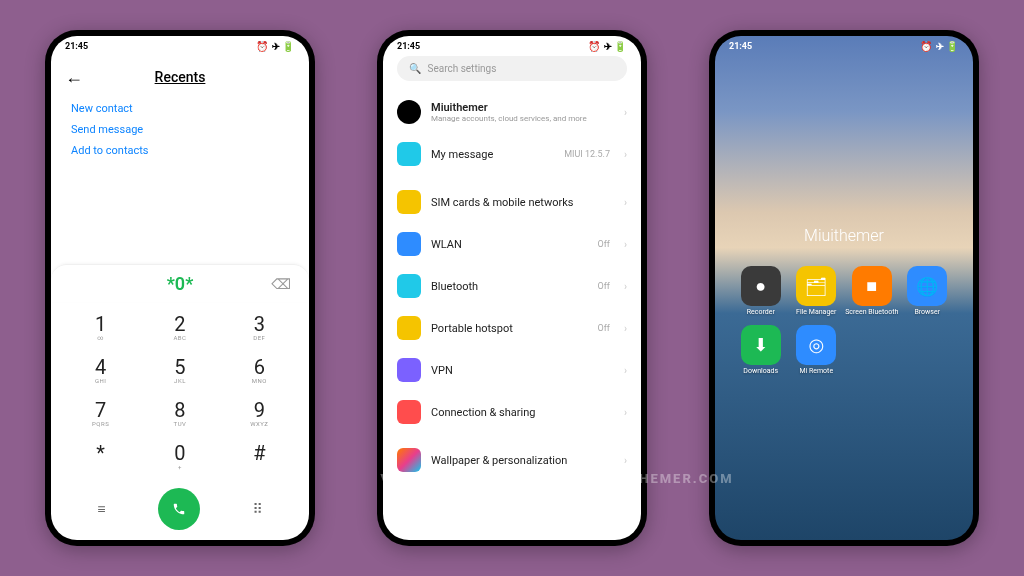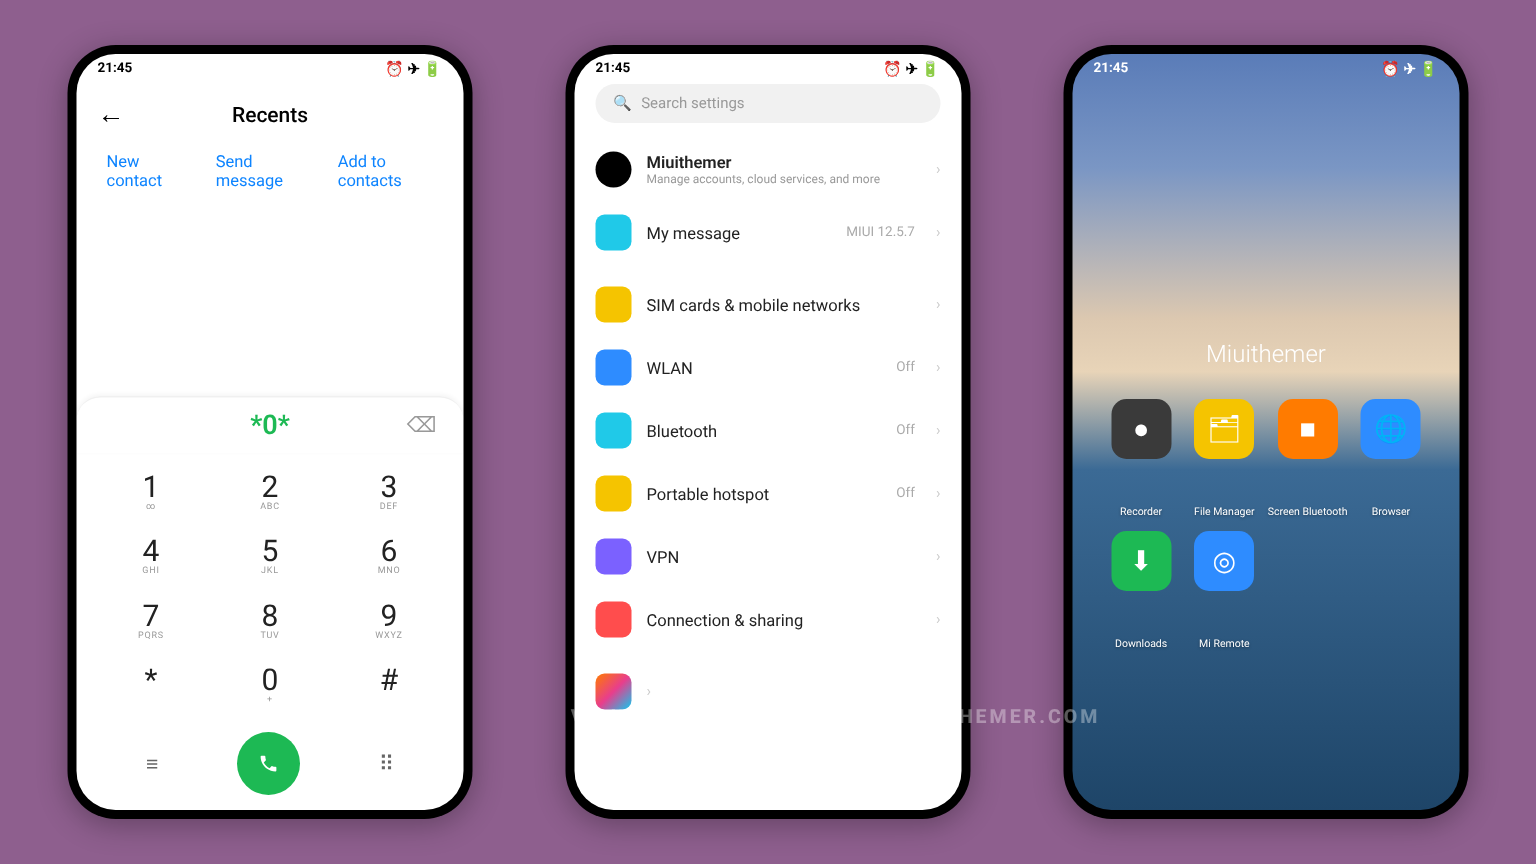--- a/index.html
+++ b/index.html
@@ -29,22 +29,22 @@
     align-items: center; padding: 0 14px; font-size: 9px;
     color: #000;
     font-weight: bold;
   }
   .statusbar.light { color: #fff; }
   .status-icons { display: flex; gap: 4px; align-items: center; font-size: 10px; }
 
   
   .dialer-header { display: flex; align-items: center; padding: 10px 14px; }
   .back-arrow { font-size: 18px; }
-  .header-title { flex: 1; text-align: center; font-size: 14px; font-weight: 500; margin-right: 18px; }
-  .link-list { padding: 4px 20px; display: flex; flex-direction: row; gap: 22px; }
+  .header-title { flex: 1; text-align: center; font-size: 14px; font-weight: 500; margin-right: 18px; text-decoration: underline; }
+  .link-list { padding: 4px 20px; display: flex; flex-direction: column; gap: 8px; }
   .link-item { color: #0d84ff; font-size: 11px; }
   .dial-area { flex: 1; display: flex; flex-direction: column; justify-content: flex-end; }
   .dial-entry { display: flex; justify-content: center; align-items: center; padding: 8px 16px; position: relative; border-top: 1px solid #f0f0f0; border-radius: 16px 16px 0 0; box-shadow: 0 -1px 3px rgba(0,0,0,.04); }
   .dial-value { color: #1db954; font-size: 18px; font-weight: 600; }
   .backspace { position: absolute; right: 18px; color: #999; font-size: 14px; }
   .keypad { display: grid; grid-template-columns: repeat(3,1fr); padding: 4px 10px 4px; }
   .key { text-align: center; padding: 8px 0; }
   .key-num { font-size: 20px; font-weight: 400; color: #222; line-height: 1; }
   .key-sub { font-size: 6px; color: #999; letter-spacing: .5px; }
   .bottom-row { display: flex; justify-content: space-around; align-items: center; padding: 6px 20px 10px; }
@@ -66,21 +66,21 @@
 
   
   .home {
     background: linear-gradient(180deg, #5a7cb8 0%, #7a96c4 15%, #dcc8b0 35%, #e8d4b8 42%, #3b6a95 55%, #1e4568 100%);
     position: relative;
   }
   .home-title { position: absolute; top: 190px; width: 100%; text-align: center; color: #fff; font-size: 16px; font-weight: 300; }
   .app-grid { position: absolute; top: 230px; width: 100%; display: grid; grid-template-columns: repeat(4,1fr); gap: 8px 0; padding: 0 18px; justify-items: center; }
   .app { display: flex; flex-direction: column; align-items: center; gap: 3px; width: 54px; }
   .app-ico { width: 40px; height: 40px; border-radius: 10px; display: flex; align-items: center; justify-content: center; font-size: 18px; color: #fff; }
-  .app-label { font-size: 7px; color: #fff; text-align: center; line-height: 1.1; text-shadow: 0 1px 2px rgba(0,0,0,.4); margin-top: 29px; }
+  .app-label { font-size: 7px; color: #fff; text-align: center; line-height: 1.1; text-shadow: 0 1px 2px rgba(0,0,0,.4); }
 
   .watermark { position: absolute; bottom: 90px; width: 100%; text-align: center; color: rgba(255,255,255,.35); font-size: 13px; font-weight: 800; letter-spacing: 2px; pointer-events: none; }
 
   .icon-svg { width: 14px; height: 14px; }
 </style>
 </head>
 <body>
 
 <div class="phone">
   <div class="screen">
@@ -235,20 +235,23 @@
           <div class="s-row">
             <span class="s-icon" style="background:#ff4d4d"></span>
             <div class="s-text">
               <div class="s-label">Connection &amp; sharing</div>
             </div>
             <span class="s-chev">›</span>
           </div>
           <div class="divider"></div>
           <div class="s-row">
             <span class="s-icon" style="background:linear-gradient(135deg,#ff7b00,#e83e8c,#0dcaf0)"></span>
+            <div class="s-text">
+              <div class="s-label">Wallpaper &amp; personalization</div>
+            </div>
             <span class="s-chev">›</span>
           </div>
         </div>
     </div>
   </div>
 </div>
 
 <div class="phone">
   <div class="screen home">
     <div class="statusbar light">

